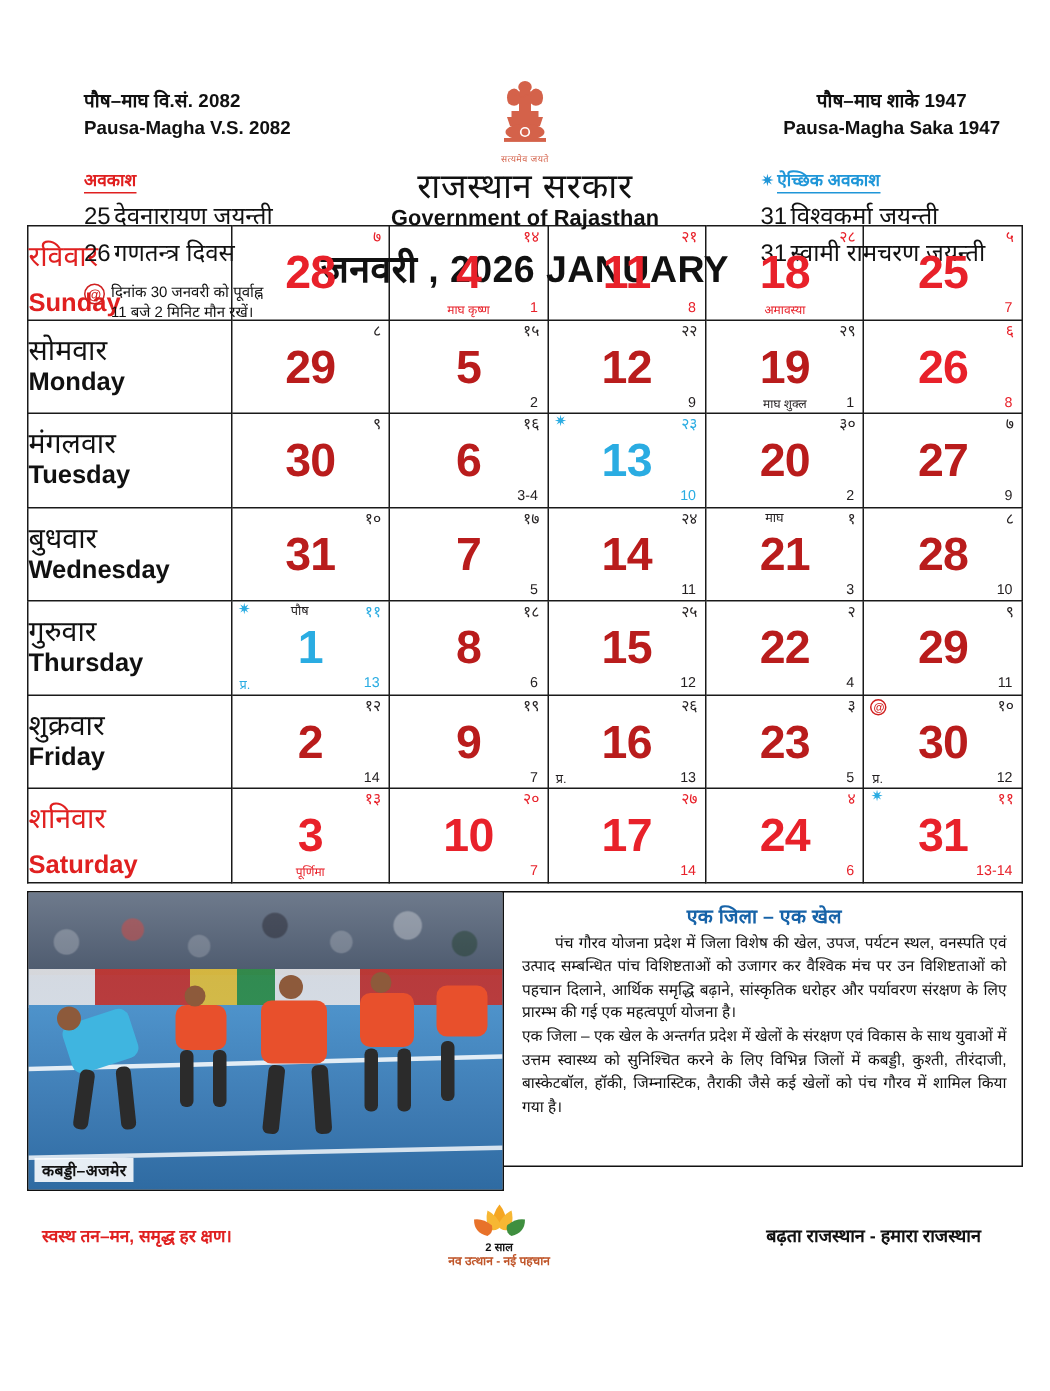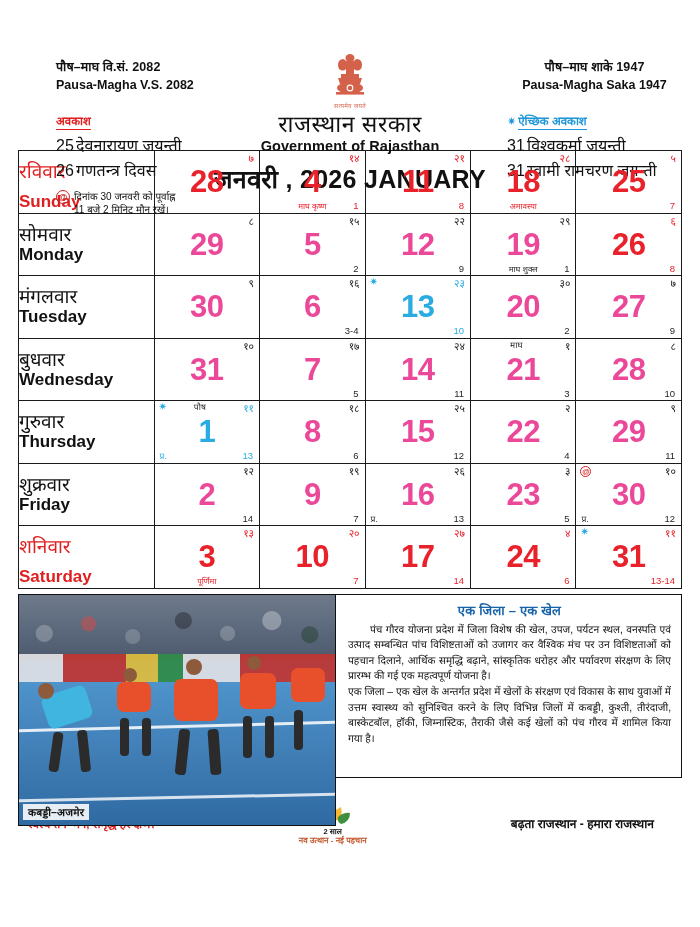--- a/index.html
+++ b/index.html
@@ -77,21 +77,21 @@
   }
   .dayname-hi { font-size: 19px; color: #111; line-height: 1.06; }
   .dayname-en { font-size: 17px; font-weight: bold; color: #111; line-height: 1.12; }
   td.daycell.wk-red .dayname-hi, td.daycell.wk-red .dayname-en { color: #e02020; margin-top: 10px; }
 
   td.datecell {
     position: relative; width: 91px; height: 62.5px;
     vertical-align: middle; text-align: center;
   }
   .dnum-main {
-    font-size: 31px; font-weight: bold; color: #ec4899;
+    font-size: 31px; font-weight: bold; color: #b91c1c;
     line-height: 1; display: block; letter-spacing: -.5px;
   }
   td.datecell.red   .dnum-main { color: #e8212a; }
   td.datecell.blue  .dnum-main { color: #2aace2; }
 
   .tr-hi {
     position: absolute; top: 2px; right: 5px;
     font-size: 10.5px; color: #231f20; line-height: 1;
   }
   td.datecell.red  .tr-hi { color: #e8212a; }
@@ -131,21 +131,21 @@
   }
   td.datecell.red .bc-label { color: #e8212a; }
 
   
   .bottom {
     display: flex; gap: 0; padding: 5px 18px 0 18px;
     height: 200px;
   }
   .photo-box {
     position: relative;
-    width: 318px; height: 232px;
+    width: 318px; height: 200px;
     border: 1.5px solid #111;
     overflow: hidden;
     background: linear-gradient(to bottom, #7c8aa0 0%, #5c6b84 22%, #3f6fa8 30%, #4f8ec4 52%, #3f7fb8 100%);
     flex: 0 0 318px;
     padding-left: 11px;
   }
   .crowd {
     position:absolute; top:0; left:0; right:0; height:28%;
     background:
       radial-gradient(circle at 8% 60%, rgba(255,255,255,.22) 0 8px, transparent 9px),

